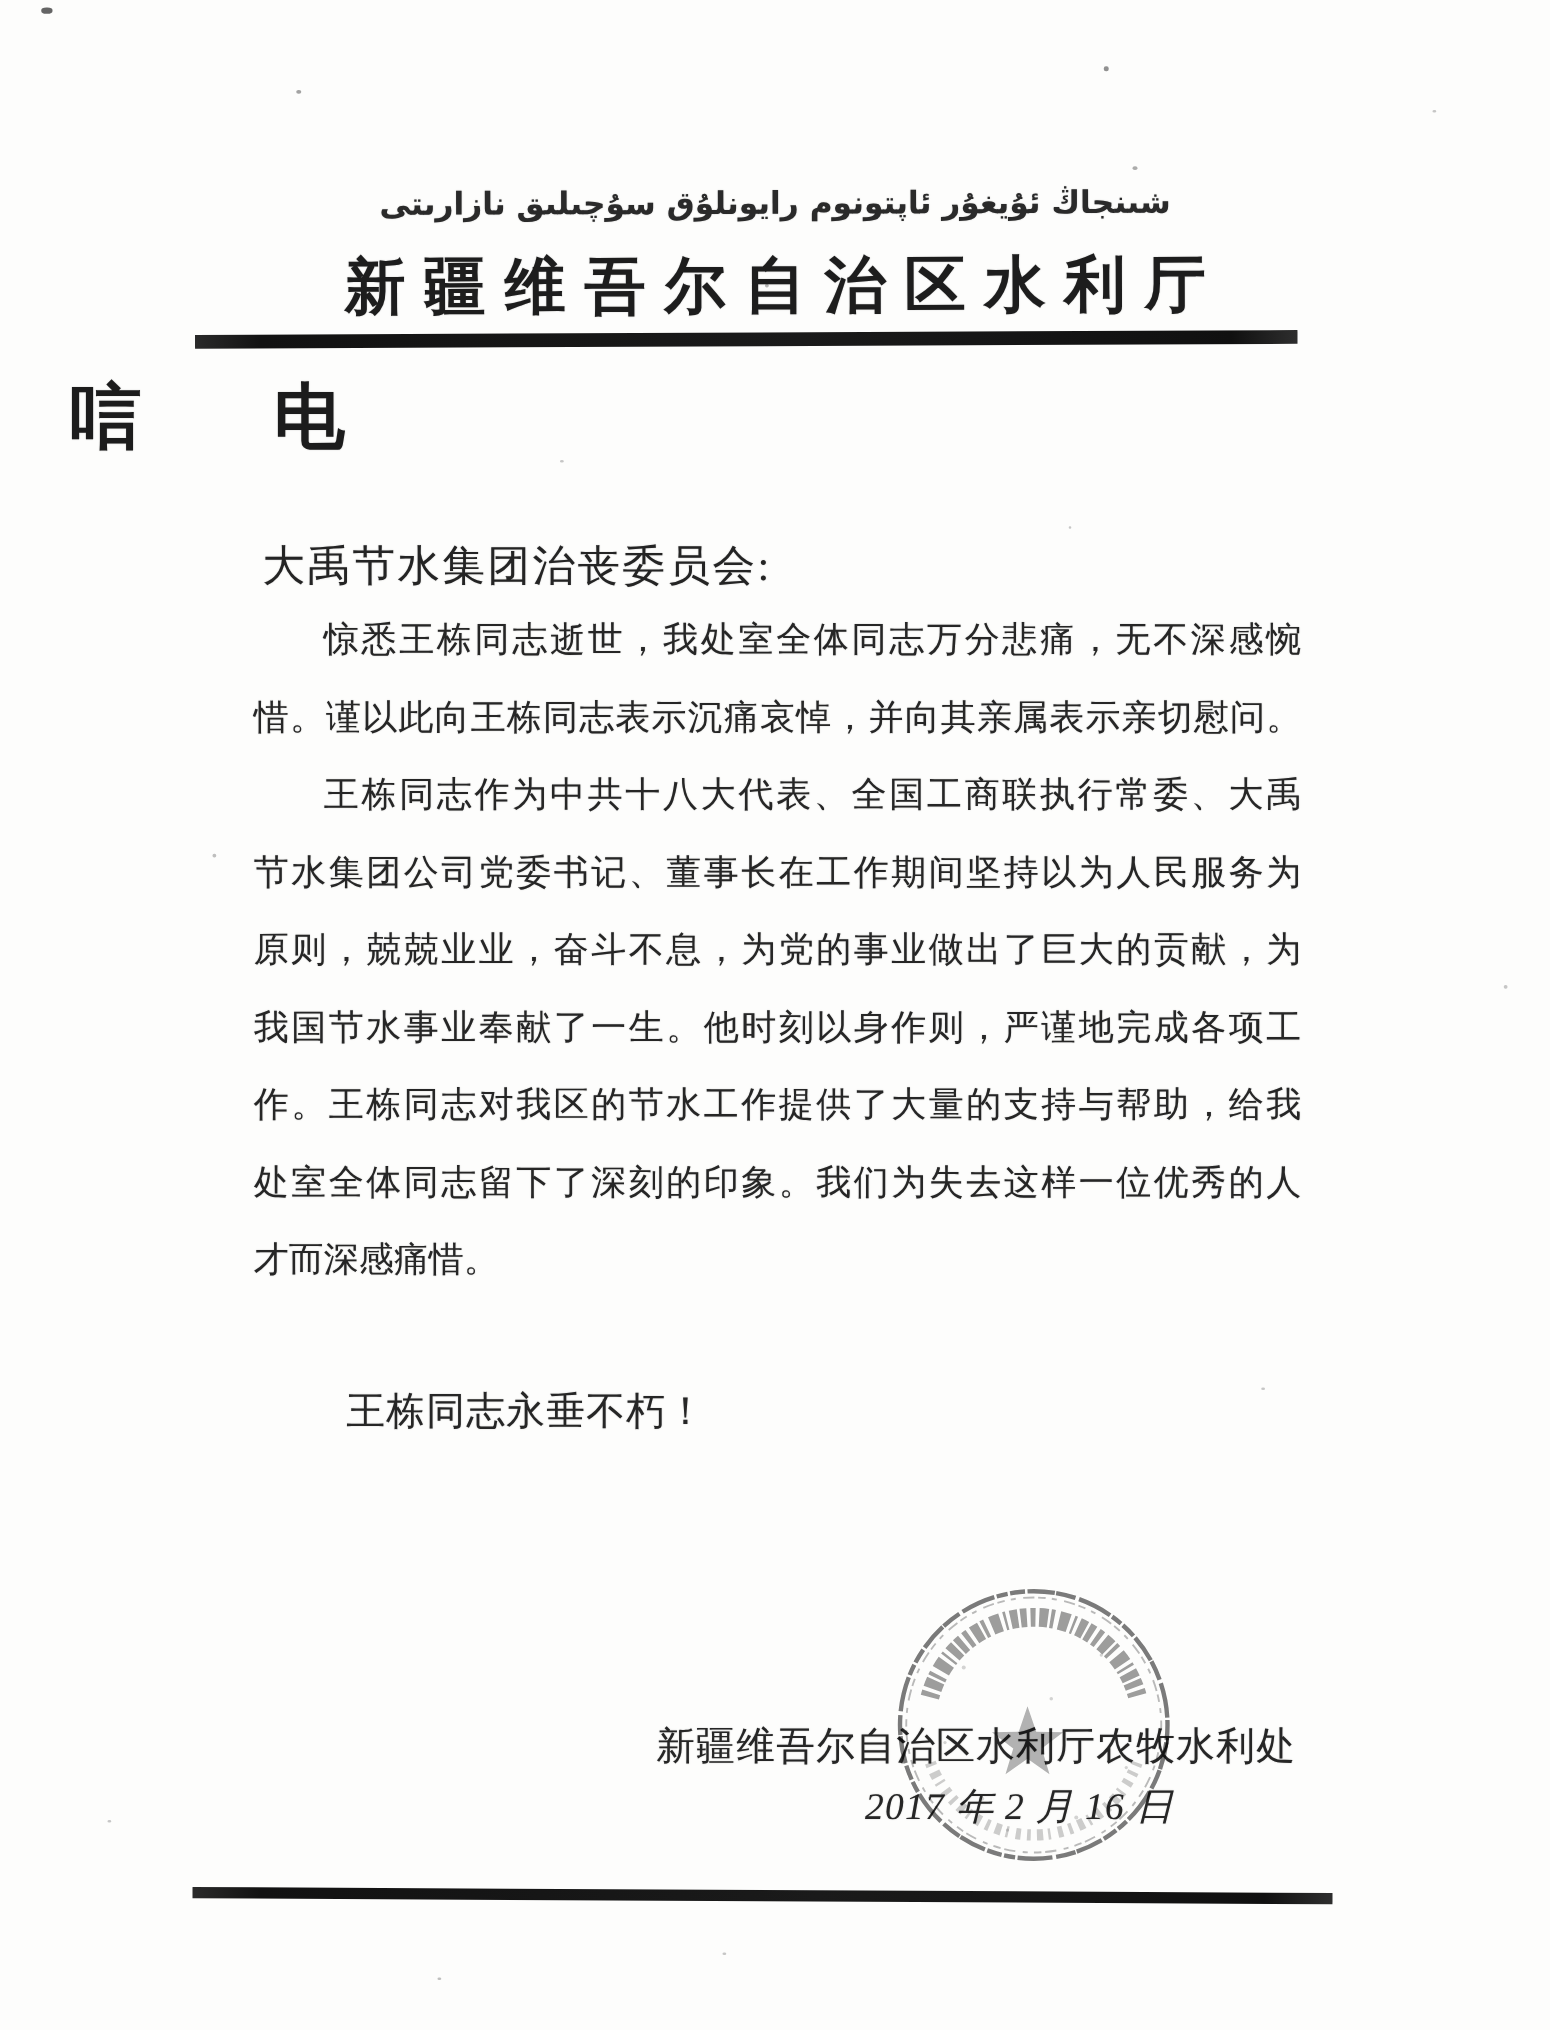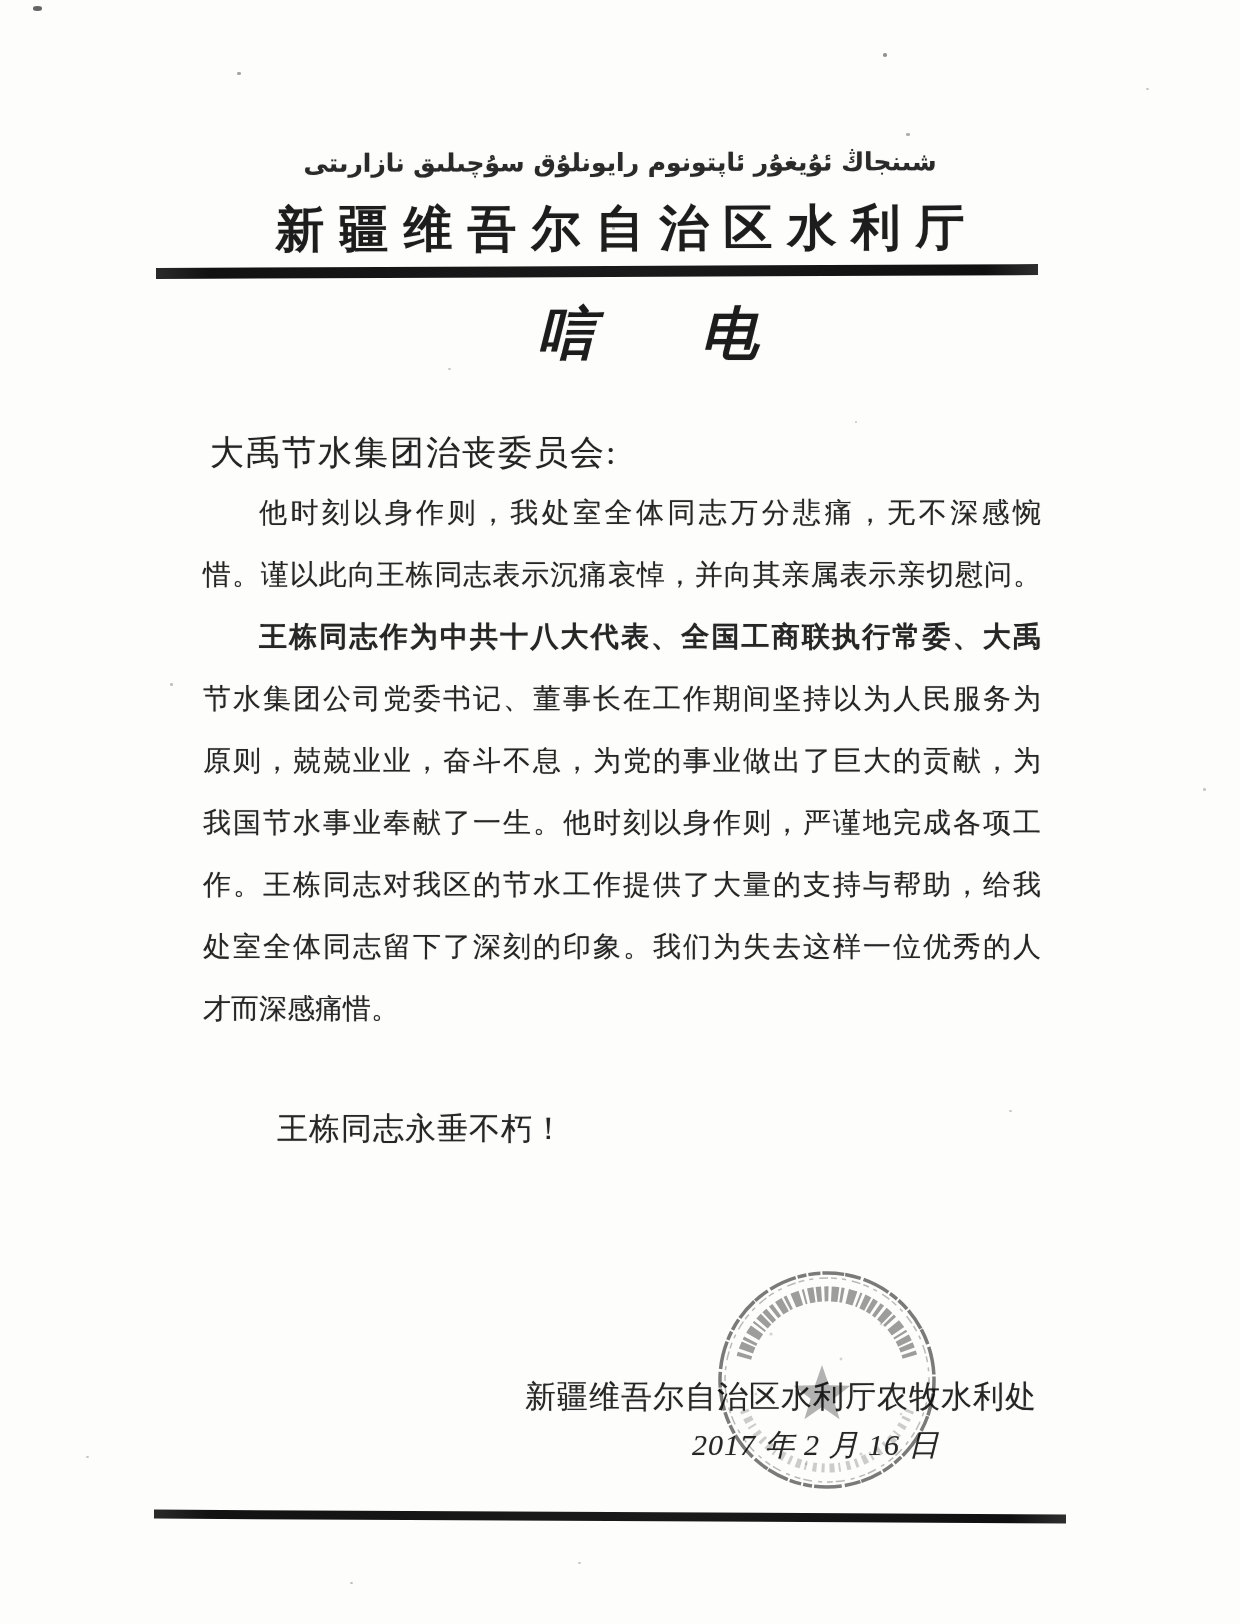--- a/index.html
+++ b/index.html
@@ -33,21 +33,21 @@
     font-size:49px;font-weight:bold;color:#1d1d1d;
     letter-spacing:15px;margin-right:-15px;
     white-space:nowrap;
   }
   .rule{position:absolute;background:linear-gradient(90deg,#2a2a2a,#121212 6%,#1a1a1a 55%,#101010 94%,#2e2e2e);}
   .rule-top{left:156px;top:266px;width:882px;height:11px;transform:rotate(-0.25deg);}
   .rule-bottom{left:154px;top:1512px;width:912px;height:9px;transform:rotate(0.3deg);}
 
   .doc-type{
     position:absolute;top:296px;left:0;right:0;
-    display:flex;justify-content:center;font-style:italic;
+    display:flex;justify-content:flex-start;
   }
   .doc-type span{
     font-size:57px;font-weight:bold;color:#1c1c1c;
     letter-spacing:106px;margin-right:-106px;margin-left:56px;
     white-space:nowrap;
   }
 
   
   .salutation{
     position:absolute;left:210px;top:430px;
@@ -115,23 +115,23 @@
   </div>
 
   <div class="rule rule-top"></div>
 
   <div class="doc-type">
     <span class="scan-ink">唁电</span>
   </div>
 
   <div class="salutation scan-ink" style="top:430px;">大禹节水集团治丧委员会:</div>
 
-  <div class="line indent scan-ink" style="top:493px;">他时刻以身作则，我处室全体同志万分悲痛，无不深感惋</div>
+  <div class="line indent scan-ink" style="top:493px;">惊悉王栋同志逝世，我处室全体同志万分悲痛，无不深感惋</div>
   <div class="line scan-ink" style="top:555px;">惜。谨以此向王栋同志表示沉痛哀悼，并向其亲属表示亲切慰问。</div>
-  <div class="line indent scan-ink" style="top:617px;font-weight:bold;">王栋同志作为中共十八大代表、全国工商联执行常委、大禹</div>
+  <div class="line indent scan-ink" style="top:617px;">王栋同志作为中共十八大代表、全国工商联执行常委、大禹</div>
   <div class="line scan-ink" style="top:679px;">节水集团公司党委书记、董事长在工作期间坚持以为人民服务为</div>
   <div class="line scan-ink" style="top:741px;">原则，兢兢业业，奋斗不息，为党的事业做出了巨大的贡献，为</div>
   <div class="line scan-ink" style="top:803px;">我国节水事业奉献了一生。他时刻以身作则，严谨地完成各项工</div>
   <div class="line scan-ink" style="top:865px;">作。王栋同志对我区的节水工作提供了大量的支持与帮助，给我</div>
   <div class="line scan-ink" style="top:927px;">处室全体同志留下了深刻的印象。我们为失去这样一位优秀的人</div>
   <div class="line short scan-ink" style="top:989px;">才而深感痛惜。</div>
 
   <div class="slogan scan-ink">王栋同志永垂不朽！</div>
 
   <div class="signature scan-ink">新疆维吾尔自治区水利厅农牧水利处</div>

